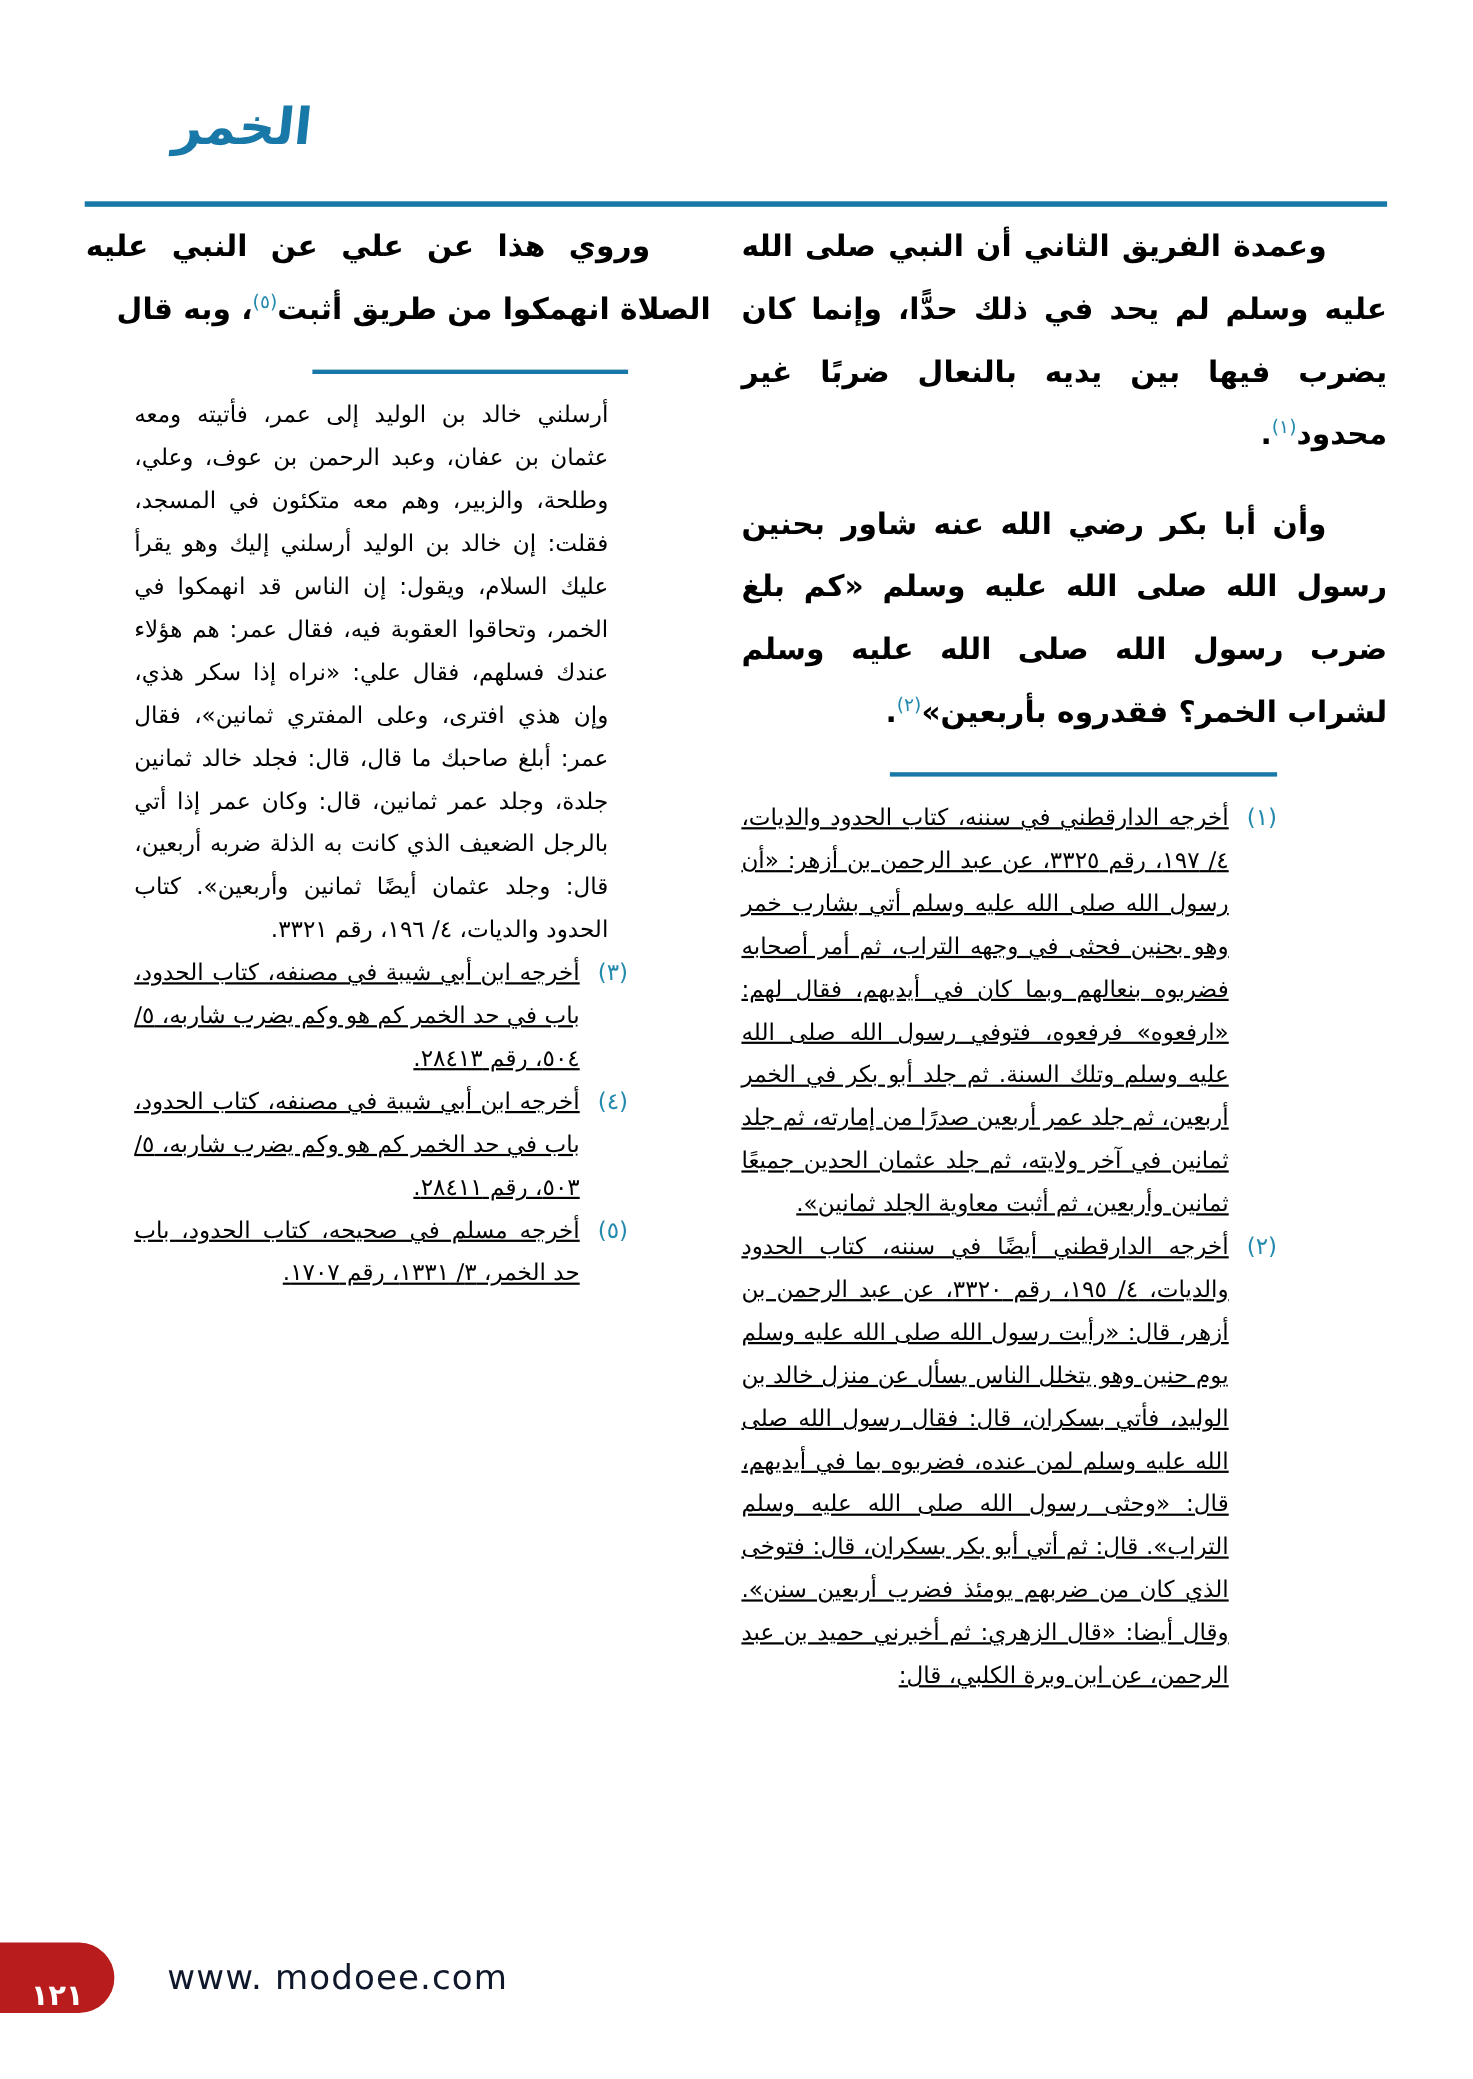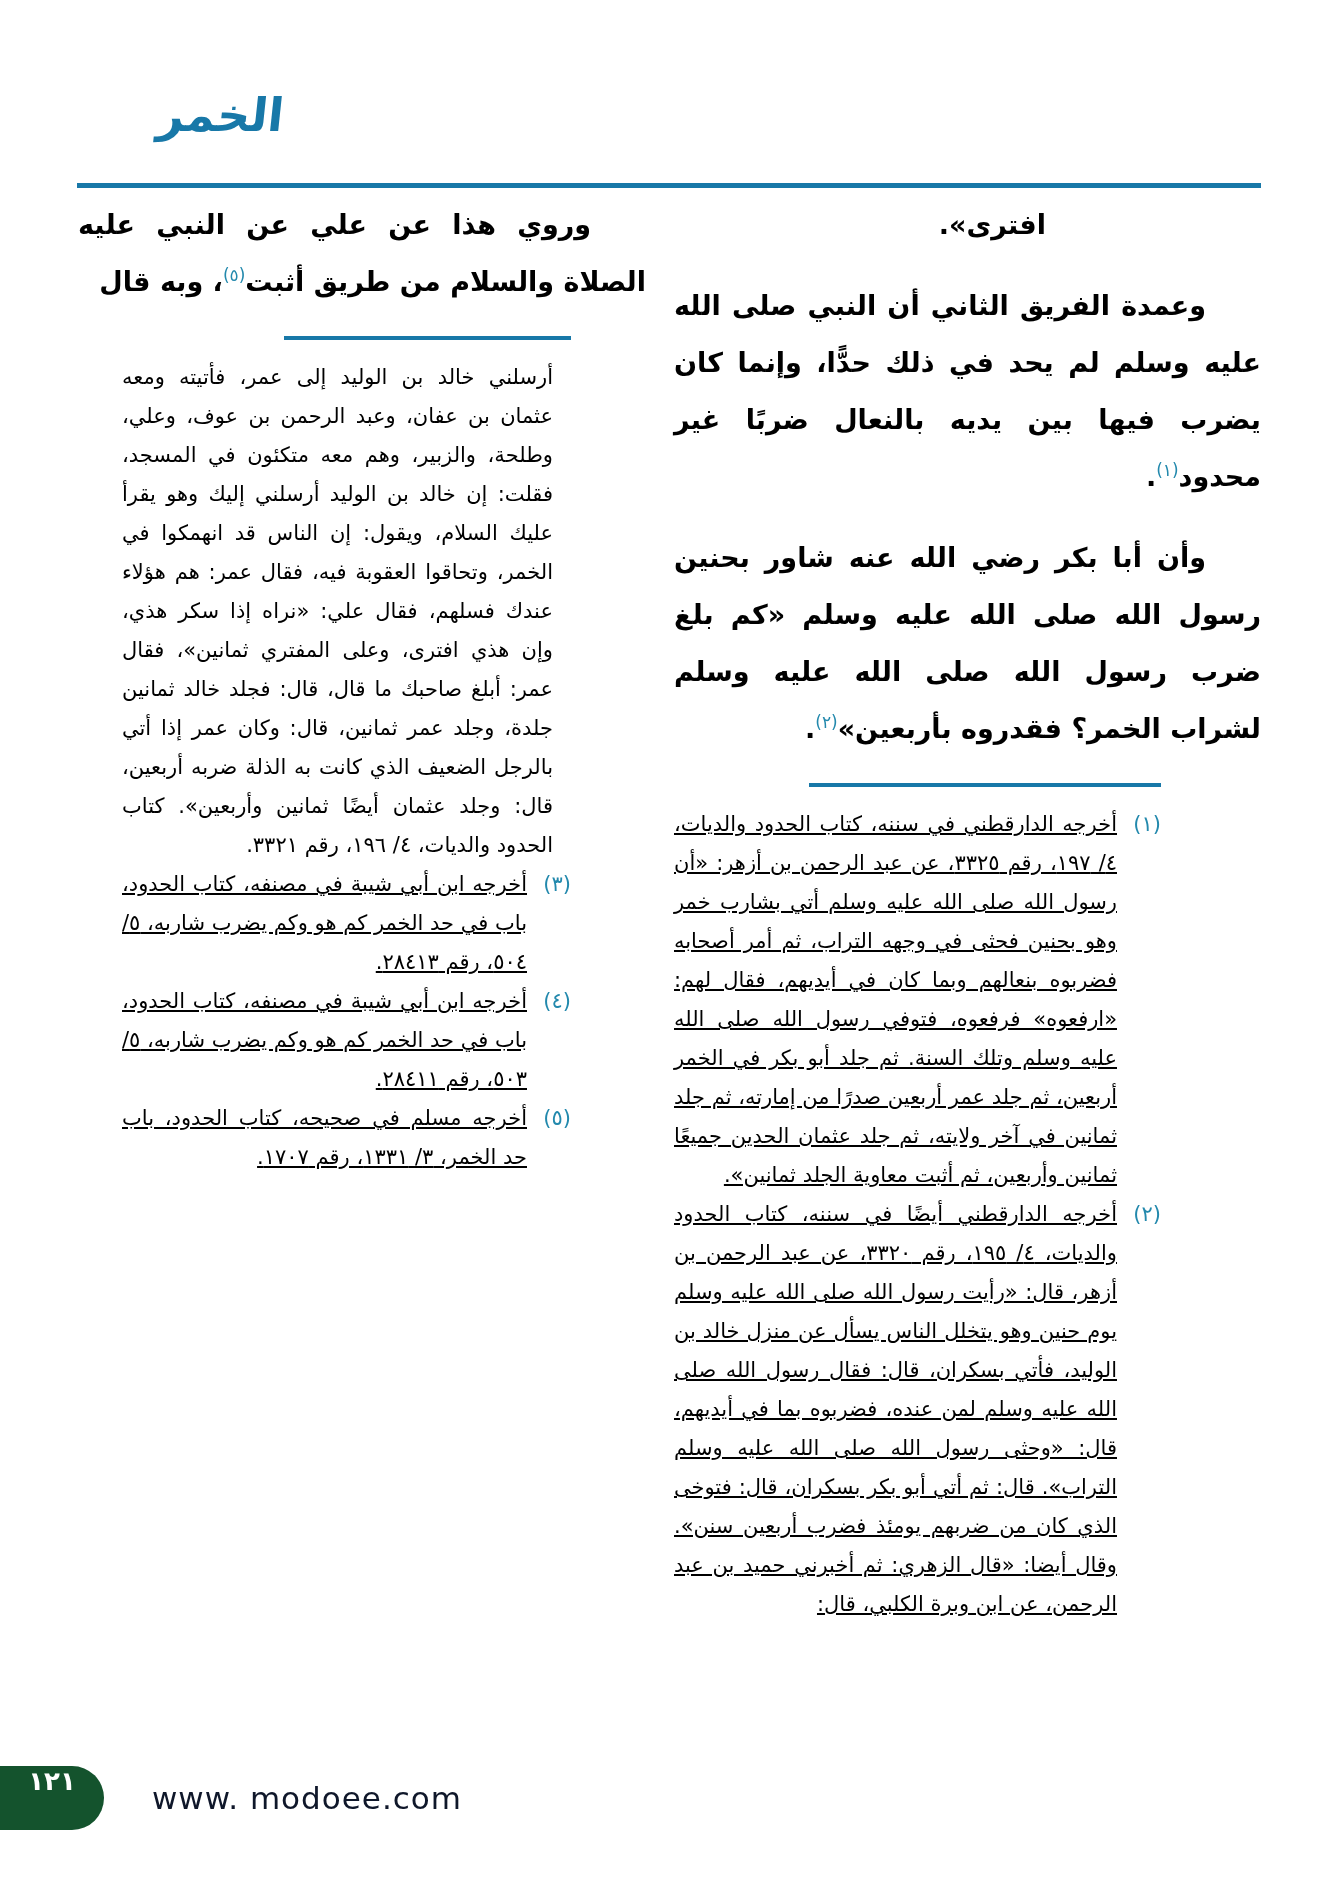--- a/index.html
+++ b/index.html
@@ -45,43 +45,40 @@
   .fns-first{margin-right:100px;}
   .fns-second{margin-right:75px;margin-left:44px;}
   .fn{display:flex;align-items:flex-start;}
   .fn-num{flex:none;min-width:44px;color:#2389ad;text-align:right;}
   .fn-text{flex:1;text-decoration:underline;}
   .fn-cont{display:block;padding-right:18px;}
 
   
   .page-pill{
     position:absolute;left:0;top:1766px;width:104px;height:64px;
-    background:#14532d;border-radius:0 32px 32px 0;
-    display:flex;align-items:flex-start;justify-content:center;
+    background:#b91c1c;border-radius:0 32px 32px 0;
+    display:flex;align-items:flex-end;justify-content:center;
     color:#ffffff;font-size:26px;font-weight:bold;
   }
   .site-url{
     position:absolute;left:152px;top:1780px;
     direction:ltr;color:#0f172a;font-size:31px;letter-spacing:1px;
   }
 </style>
 </head>
 <body>
 
 <div class="page">
 
   <div class="chapter-title">الخمر</div>
   <div class="header-rule"></div>
 
   <div class="columns">
 
     <section class="col-first">
-      <p class="para carryover">
-        <span>افترى».</span>
-      </p>
       <p class="para">
         <span>وعمدة الفريق الثاني أن النبي صلى الله عليه وسلم لم يحد في ذلك حدًّا، وإنما كان يضرب فيها بين يديه بالنعال ضربًا غير محدود</span><sup class="ref">(١)</sup><span>.</span>
       </p>
       <p class="para">
         <span>وأن أبا بكر رضي الله عنه شاور بحنين رسول الله صلى الله عليه وسلم «كم بلغ ضرب رسول الله صلى الله عليه وسلم لشراب الخمر؟ فقدروه بأربعين»</span><sup class="ref">(٢)</sup><span>.</span>
       </p>
 
       <div class="fn-sep sep-first"></div>
 
       <div class="fns fns-first">
@@ -91,21 +88,21 @@
         </div>
         <div class="fn">
           <span class="fn-num">(٢)</span>
           <span class="fn-text">أخرجه الدارقطني أيضًا في سننه، كتاب الحدود والديات، ٤/ ١٩٥، رقم ٣٣٢٠، عن عبد الرحمن بن أزهر، قال: «رأيت رسول الله صلى الله عليه وسلم يوم حنين وهو يتخلل الناس يسأل عن منزل خالد بن الوليد، فأتي بسكران، قال: فقال رسول الله صلى الله عليه وسلم لمن عنده، فضربوه بما في أيديهم، قال: «وحثى رسول الله صلى الله عليه وسلم التراب». قال: ثم أتي أبو بكر بسكران، قال: فتوخى الذي كان من ضربهم يومئذ فضرب أربعين سنن». وقال أيضا: «قال الزهري: ثم أخبرني حميد بن عبد الرحمن، عن ابن وبرة الكلبي، قال:</span>
         </div>
       </div>
     </section>
 
     <section class="col-second">
       <p class="para">
-        <span>وروي هذا عن علي عن النبي عليه الصلاة والسلام من طريق أثبت</span><sup class="ref">(٥)</sup><span>، وبه قال</span>
+        <span>وروي هذا عن علي عن النبي عليه الصلاة انهمكوا من طريق أثبت</span><sup class="ref">(٥)</sup><span>، وبه قال</span>
       </p>
 
       <div class="fn-sep sep-second"></div>
 
       <div class="fns fns-second">
         <span class="fn-cont">أرسلني خالد بن الوليد إلى عمر، فأتيته ومعه عثمان بن عفان، وعبد الرحمن بن عوف، وعلي، وطلحة، والزبير، وهم معه متكئون في المسجد، فقلت: إن خالد بن الوليد أرسلني إليك وهو يقرأ عليك السلام، ويقول: إن الناس قد انهمكوا في الخمر، وتحاقوا العقوبة فيه، فقال عمر: هم هؤلاء عندك فسلهم، فقال علي: «نراه إذا سكر هذي، وإن هذي افترى، وعلى المفتري ثمانين»، فقال عمر: أبلغ صاحبك ما قال، قال: فجلد خالد ثمانين جلدة، وجلد عمر ثمانين، قال: وكان عمر إذا أتي بالرجل الضعيف الذي كانت به الذلة ضربه أربعين، قال: وجلد عثمان أيضًا ثمانين وأربعين». كتاب الحدود والديات، ٤/ ١٩٦، رقم ٣٣٢١.</span>
         <div class="fn">
           <span class="fn-num">(٣)</span>
           <span class="fn-text">أخرجه ابن أبي شيبة في مصنفه، كتاب الحدود، باب في حد الخمر كم هو وكم يضرب شاربه، ٥/ ٥٠٤، رقم ٢٨٤١٣.</span>
         </div>

